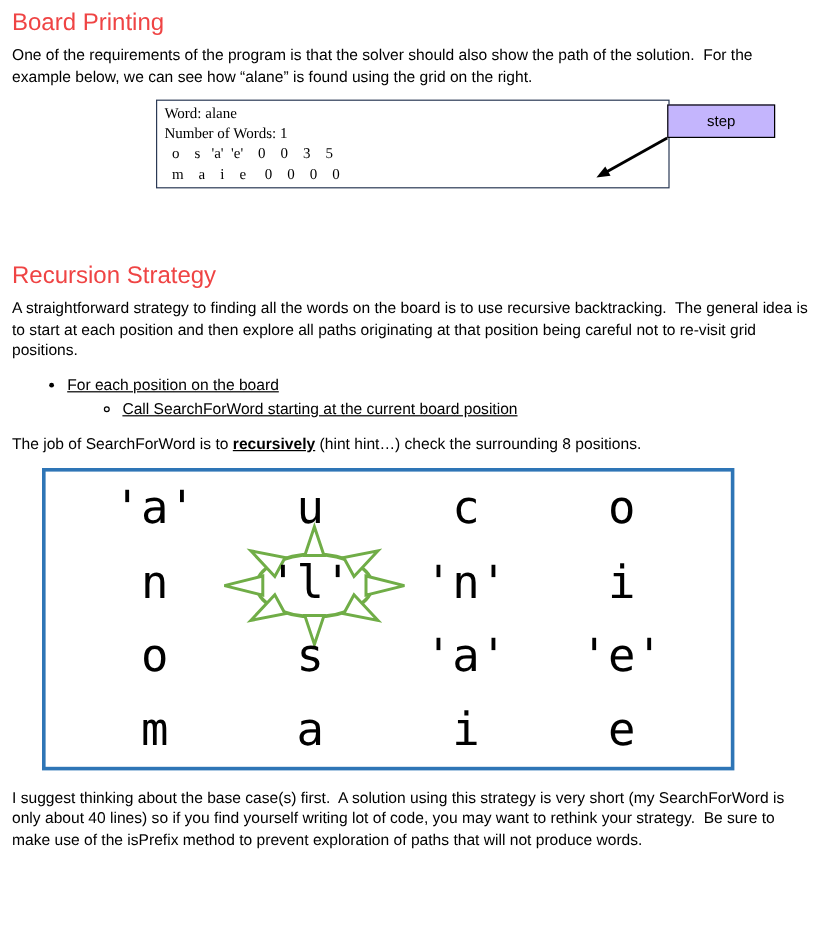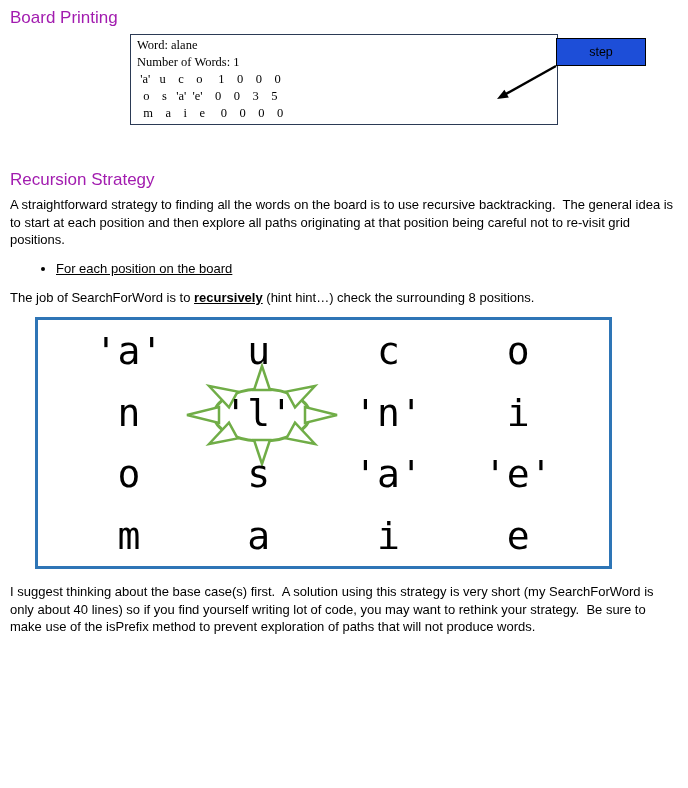--- a/index.html
+++ b/index.html
@@ -7,22 +7,22 @@
   .page {
     width: 688px;
     min-height: 788px;
     padding: 8px 10px 10px 10px;
     font-family: "Liberation Sans", sans-serif;
     font-size: 13px;
     color: #000000;
     background: #ffffff;
   }
   .heading {
-    color: #a21caf;
-    font-size: 17px;
+    color: #ef4444;
+    font-size: 20px;
     font-weight: 400;
     margin: 0 0 6px 0;
   }
   .heading.second { margin-top: 4px; }
   p.body-text {
     margin: 0 0 11px 0;
     line-height: 1.35;
     white-space: pre-wrap;
   }
   
@@ -47,21 +47,21 @@
     position: absolute;
     left: 546px;
     top: 4px;
     width: 90px;
     height: 28px;
     border: 1px solid #000000;
     display: flex;
     align-items: center;
     justify-content: center;
     font-size: 12.5px;
-    background: #1d4ed8;
+    background: #c4b5fd;
   }
   .step-arrow {
     position: absolute;
     left: 480px;
     top: 28px;
     width: 75px;
     height: 45px;
   }
   
   ul.bullets {
@@ -109,46 +109,51 @@
     pointer-events: none;
   }
 </style>
 </head>
 <body>
 
 <div class="page">
 
   <h2 class="heading">Board Printing</h2>
 
+  <p class="body-text">One of the requirements of the program is that the solver should also show the path of the solution.  For the example below, we can see how “alane” is found using the grid on the right.</p>
 
   <div class="example-row">
     <div class="code-box">
       <div class="code-line">Word: alane</div>
       <div class="code-line">Number of Words: 1</div>
-      <div class="code-line"> 'a'   u    c    o     1    0    0    0</div>
       <div class="code-line">  o    s   'a'  'e'    0    0    3    5</div>
       <div class="code-line">  m    a    i    e     0    0    0    0</div>
     </div>
     <div class="step-box">
       <span>step</span>
     </div>
     <svg class="step-arrow" viewBox="0 0 75 45" xmlns="http://www.w3.org/2000/svg">
       <line x1="66" y1="4" x2="15.7" y2="32.1" stroke="#000000" stroke-width="2.4"></line>
       <polygon points="7,37 14.4,27.7 18.8,35.5" fill="#000000"></polygon>
     </svg>
   </div>
 
   <h2 class="heading second">Recursion Strategy</h2>
 
   <p class="body-text">A straightforward strategy to finding all the words on the board is to use recursive backtracking.  The general idea is to start at each position and then explore all paths originating at that position being careful not to re-visit grid positions.</p>
 
 
   <ul class="bullets">
     <li>
       <span>For each position on the board</span>
+      <ul class="sub-bullets">
+        <li>
+          <span>Call SearchForWord starting at the current board position</span>
+        </li>
+      </ul>
     </li>
   </ul>
 
   <p class="body-text"><span>The job of SearchForWord is to </span><span class="emph-recursive">recursively</span><span> (hint hint…) check the surrounding 8 positions.</span></p>
 
   <div class="board-figure">
     <svg class="starburst" viewBox="0 0 170 110" xmlns="http://www.w3.org/2000/svg">
       <ellipse cx="85" cy="55" rx="48" ry="26" fill="none" stroke="#70AD47" stroke-width="3"></ellipse>
       <polygon points="85,6 77,30 93,30" fill="#ffffff" stroke="#70AD47" stroke-width="2.5"></polygon>
       <polygon points="85,104 77,80 93,80" fill="#ffffff" stroke="#70AD47" stroke-width="2.5"></polygon>

